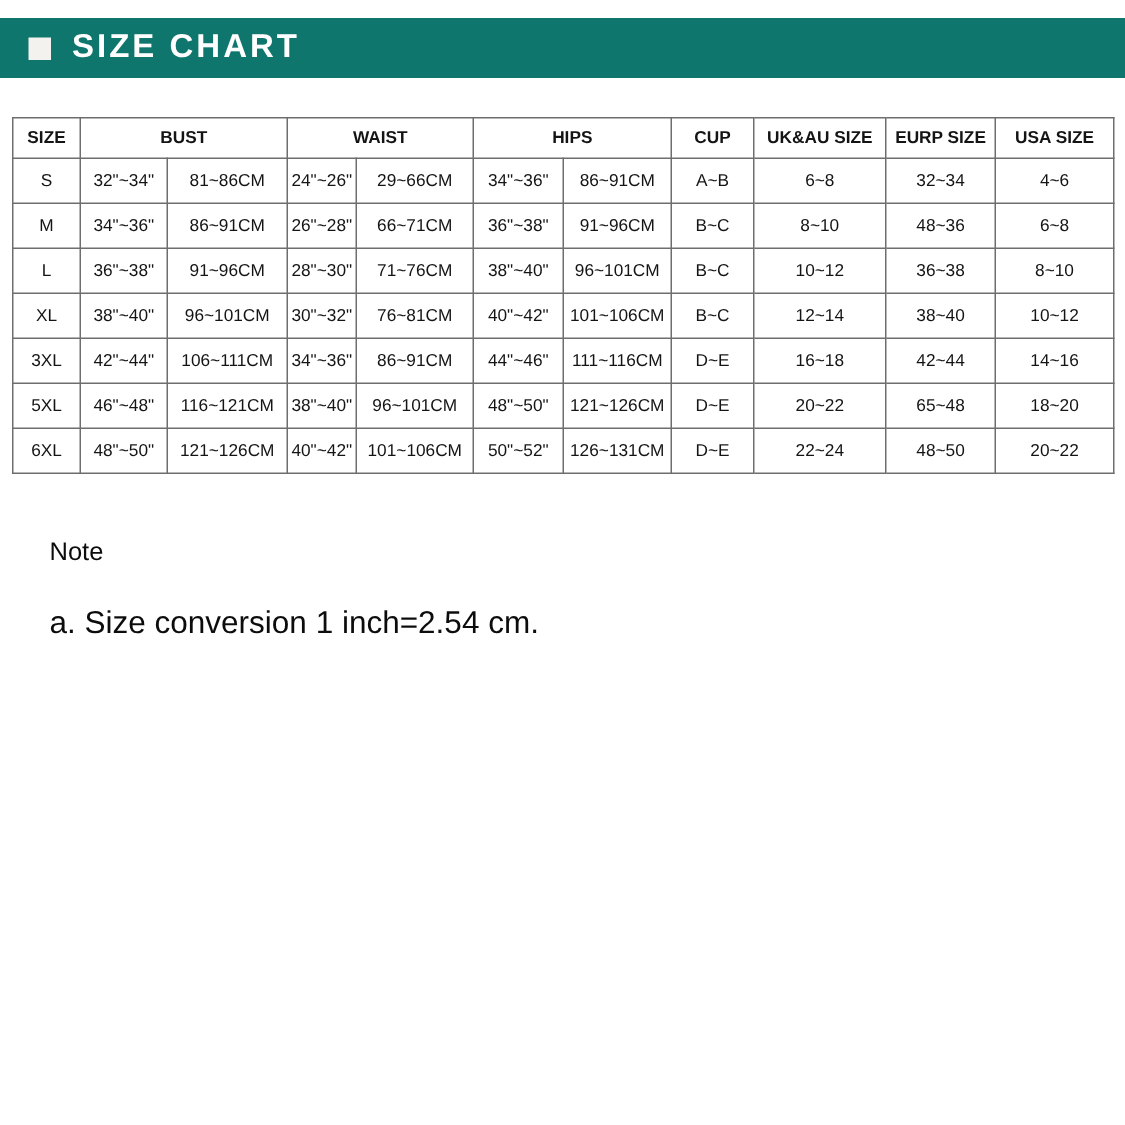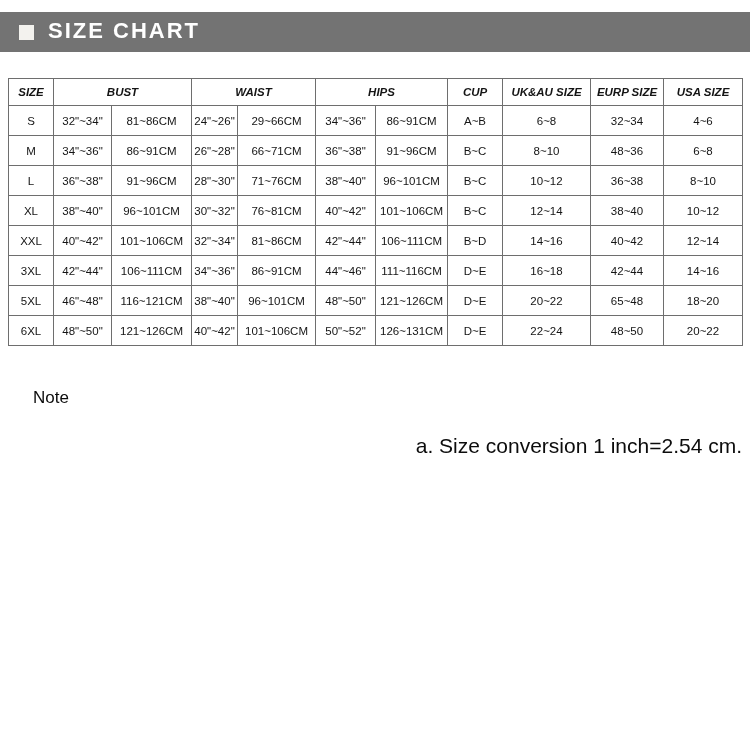--- a/index.html
+++ b/index.html
@@ -7,21 +7,21 @@
     width: 750px;
     height: 750px;
     background: #ffffff;
     font-family: "Liberation Sans", sans-serif;
     overflow: hidden;
   }
   
   .title-bar {
     margin-top: 12px;
     height: 40px;
-    background: #737373;
+    background: #0f766e;
     display: flex;
     align-items: center;
   }
   .square-icon {
     width: 15px;
     height: 15px;
     background: #f3f2ee;
     margin-left: 19px;
     flex: 0 0 auto;
   }
@@ -46,21 +46,20 @@
     vertical-align: middle;
     padding: 0;
     color: #141414;
     font-size: 11.5px;
     white-space: nowrap;
     overflow: hidden;
   }
   .size-table th {
     height: 26px;
     font-weight: bold;
-    font-style: italic;
   }
   .size-table td {
     height: 29px;
     font-weight: normal;
   }
   
   .c-size  { width: 45px; }
   .c-bin   { width: 58px; }
   .c-bcm   { width: 80px; }
   .c-win   { width: 46px; }
@@ -79,21 +78,20 @@
     line-height: 48px;
   }
   .note-title {
     font-size: 17px;
   }
   .note-item {
     margin: 0;
     padding-left: 27px;
     text-indent: -27px;
     white-space: pre;
-    text-align: right;
   }
 </style>
 </head>
 <body>
 
 <div class="page">
 
   <header class="title-bar">
     <span class="square-icon"></span>
     <span class="bar-title">SIZE CHART</span>
@@ -172,33 +170,20 @@
           <td>30"~32"</td>
           <td>76~81CM</td>
           <td>40"~42"</td>
           <td>101~106CM</td>
           <td>B~C</td>
           <td>12~14</td>
           <td>38~40</td>
           <td>10~12</td>
         </tr>
         <tr>
-          <td>XXL</td>
-          <td>40"~42"</td>
-          <td>101~106CM</td>
-          <td>32"~34"</td>
-          <td>81~86CM</td>
-          <td>42"~44"</td>
-          <td>106~111CM</td>
-          <td>B~D</td>
-          <td>14~16</td>
-          <td>40~42</td>
-          <td>12~14</td>
-        </tr>
-        <tr>
           <td>3XL</td>
           <td>42"~44"</td>
           <td>106~111CM</td>
           <td>34"~36"</td>
           <td>86~91CM</td>
           <td>44"~46"</td>
           <td>111~116CM</td>
           <td>D~E</td>
           <td>16~18</td>
           <td>42~44</td>

